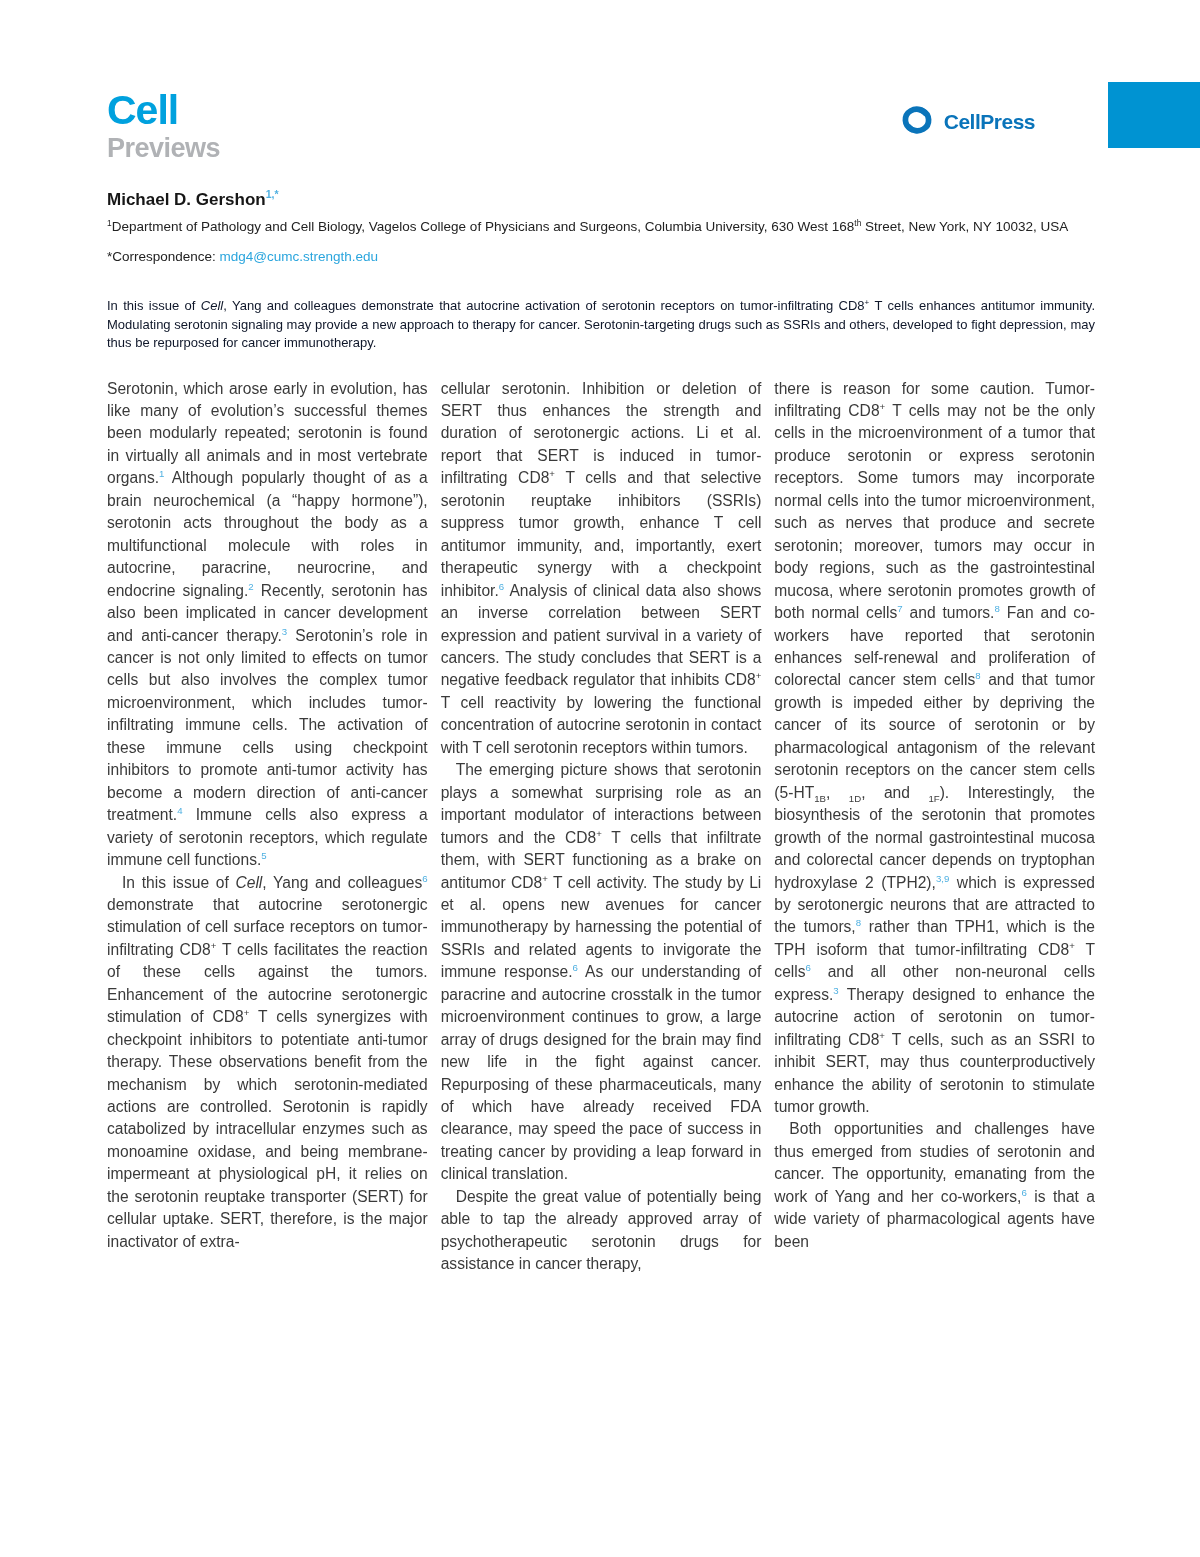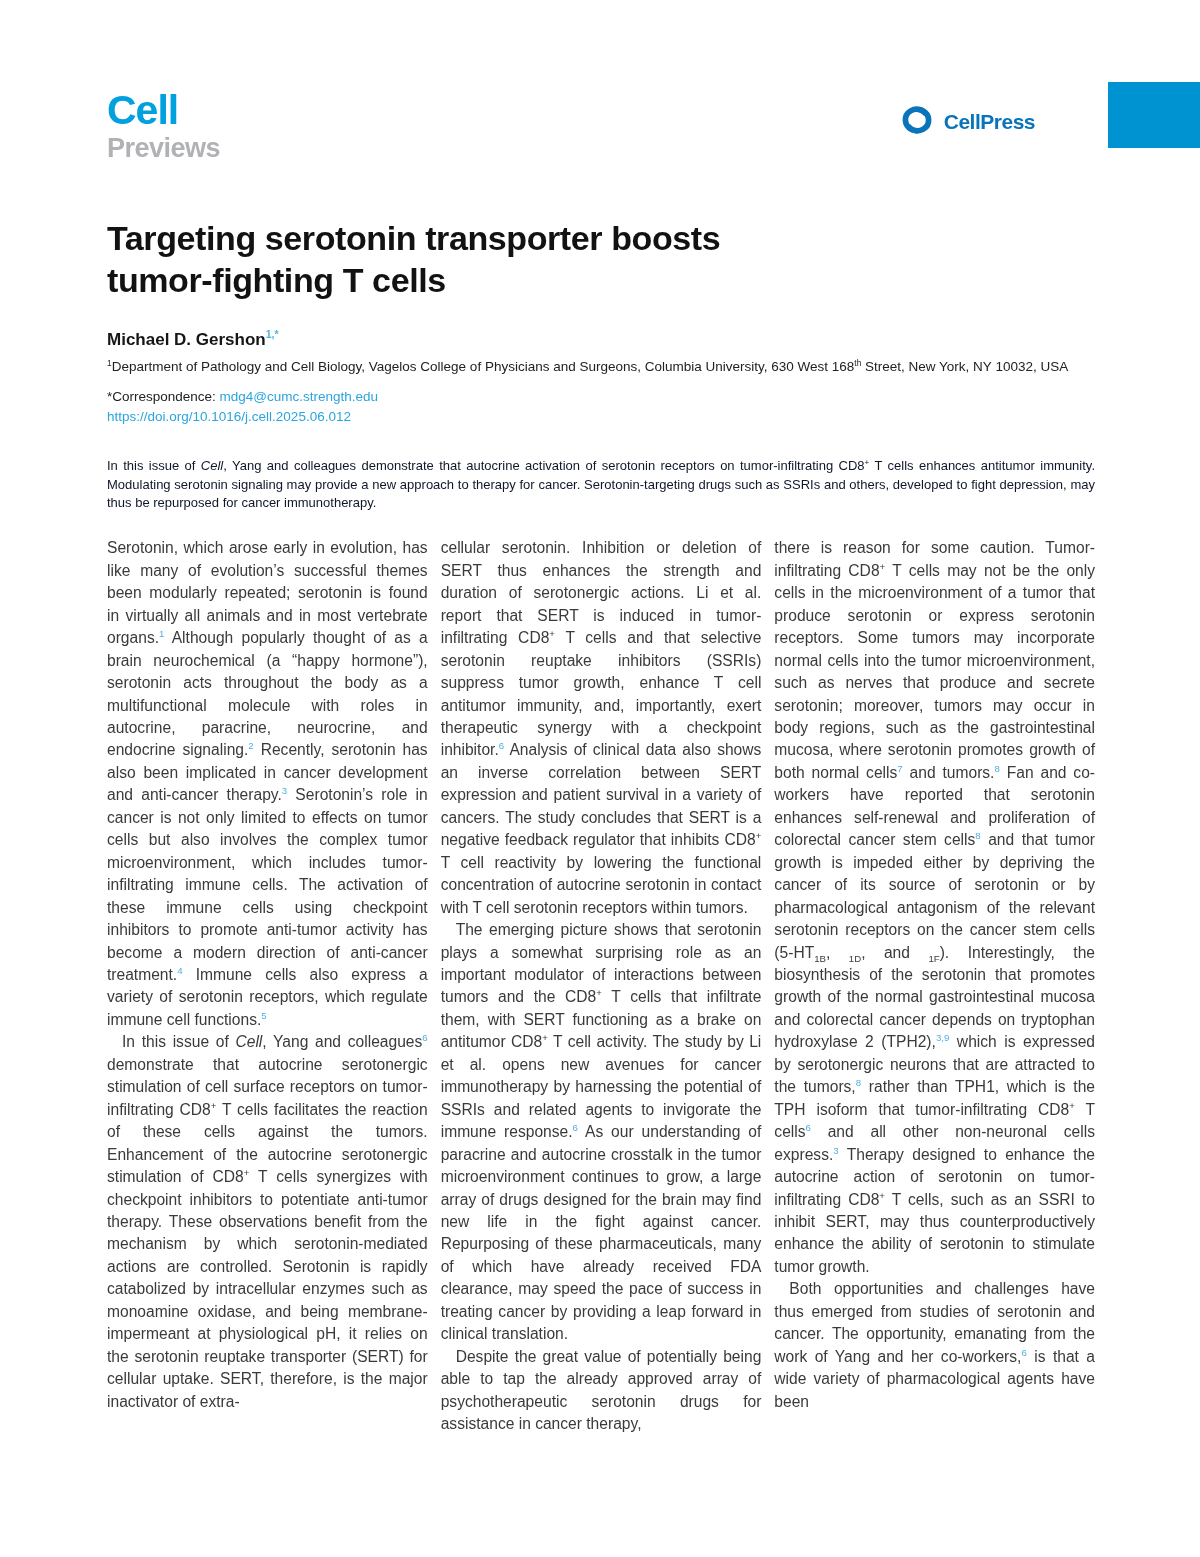--- a/index.html
+++ b/index.html
@@ -61,29 +61,24 @@
         <span>
           <svg width="36" height="36" viewBox="0 0 34 34">
             <path d="M12 26 C4.5 22.5 4 12.5 11 8.4 C15.8 5.6 21.5 6.6 24.6 10.4" stroke="#0A74BA" stroke-width="5.4" fill="none" stroke-linecap="round"></path>
             <path d="M22 8 C29.5 11.5 30 21.5 23 25.6 C18.2 28.4 12.5 27.4 9.4 23.6" stroke="#0A74BA" stroke-width="5.4" fill="none" stroke-linecap="round"></path>
           </svg>
         </span>
         <span class="cellpress-text">CellPress</span>
       </div>
     </div>
 
-    <h1 class="title">
-      <span>Targeting serotonin transporter boosts</span><br>
-      <span>tumor-fighting T cells</span>
-    </h1>
 
     <div class="author"><span>Michael D. Gershon</span><sup class="ref">1,*</sup></div>
     <div class="affil"><sup>1</sup><span>Department of Pathology and Cell Biology, Vagelos College of Physicians and Surgeons, Columbia University, 630 West 168</span><sup>th</sup><span> Street, New York, NY 10032, USA</span></div>
     <div class="corr"><span>*Correspondence: </span><span class="lnk">mdg4@cumc.strength.edu</span></div>
-    <div class="doi"><span class="lnk">https://doi.org/10.1016/j.cell.2025.06.012</span></div>
 
     <div class="abstract"><span>In this issue of </span><span class="it">Cell</span><span>, Yang and colleagues demonstrate that autocrine activation of serotonin receptors on tumor-infiltrating CD8</span><sup>+</sup><span> T cells enhances antitumor immunity. Modulating serotonin signaling may provide a new approach to therapy for cancer. Serotonin-targeting drugs such as SSRIs and others, developed to fight depression, may thus be repurposed for cancer immunotherapy.</span></div>
 
     <div class="cols">
         <div class="col">
           <p class="para"><span>Serotonin, which arose early in evolution, has like many of evolution’s successful themes been modularly repeated; serotonin is found in virtually all animals and in most vertebrate organs.</span><sup class="ref">1</sup><span> Although popularly thought of as a brain neurochemical (a “happy hormone”), serotonin acts throughout the body as a multifunctional molecule with roles in autocrine, paracrine, neurocrine, and endocrine signaling.</span><sup class="ref">2</sup><span> Recently, serotonin has also been implicated in cancer development and anti-cancer therapy.</span><sup class="ref">3</sup><span> Serotonin’s role in cancer is not only limited to effects on tumor cells but also involves the complex tumor microenvironment, which includes tumor-infiltrating immune cells. The activation of these immune cells using checkpoint inhibitors to promote anti-tumor activity has become a modern direction of anti-cancer treatment.</span><sup class="ref">4</sup><span> Immune cells also express a variety of serotonin receptors, which regulate immune cell functions.</span><sup class="ref">5</sup></p>
           <p class="para ind"><span>In this issue of </span><span class="it">Cell</span><span>, Yang and colleagues</span><sup class="ref">6</sup><span> demonstrate that autocrine serotonergic stimulation of cell surface receptors on tumor-infiltrating CD8</span><sup>+</sup><span> T cells facilitates the reaction of these cells against the tumors. Enhancement of the autocrine serotonergic stimulation of CD8</span><sup>+</sup><span> T cells synergizes with checkpoint inhibitors to potentiate anti-tumor therapy. These observations benefit from the mechanism by which serotonin-mediated actions are controlled. Serotonin is rapidly catabolized by intracellular enzymes such as monoamine oxidase, and being membrane-impermeant at physiological pH, it relies on the serotonin reuptake transporter (SERT) for cellular uptake. SERT, therefore, is the major inactivator of extra-</span></p>
         </div>
         <div class="col">
           <p class="para"><span>cellular serotonin. Inhibition or deletion of SERT thus enhances the strength and duration of serotonergic actions. Li et al. report that SERT is induced in tumor-infiltrating CD8</span><sup>+</sup><span> T cells and that selective serotonin reuptake inhibitors (SSRIs) suppress tumor growth, enhance T cell antitumor immunity, and, importantly, exert therapeutic synergy with a checkpoint inhibitor.</span><sup class="ref">6</sup><span> Analysis of clinical data also shows an inverse correlation between SERT expression and patient survival in a variety of cancers. The study concludes that SERT is a negative feedback regulator that inhibits CD8</span><sup>+</sup><span> T cell reactivity by lowering the functional concentration of autocrine serotonin in contact with T cell serotonin receptors within tumors.</span></p>

